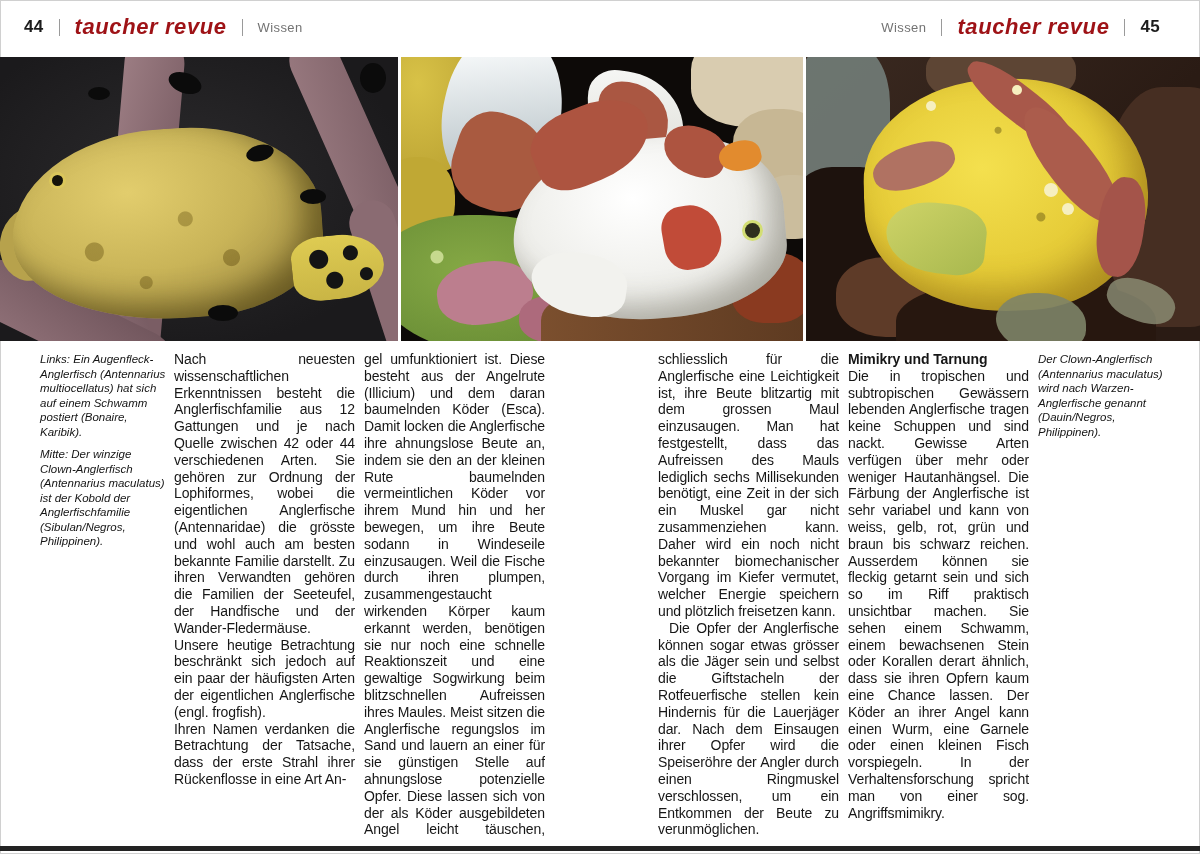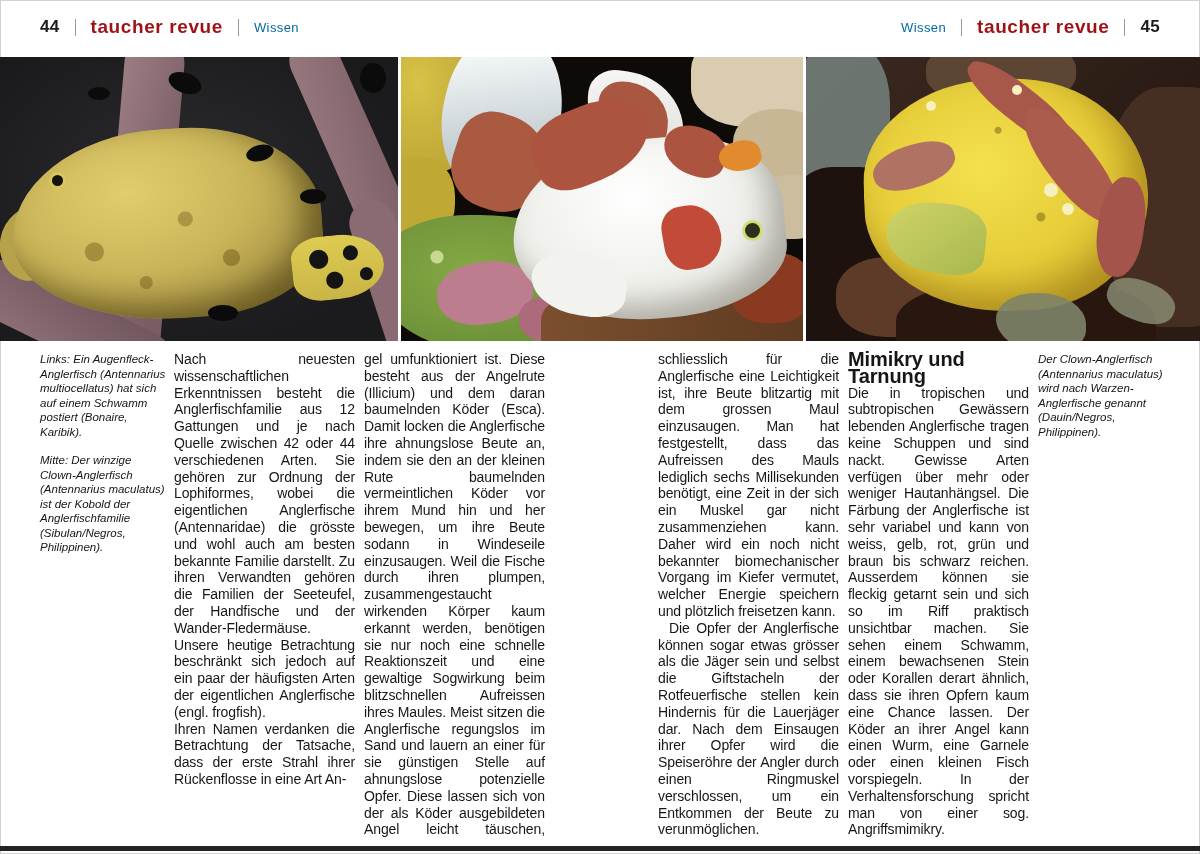--- a/index.html
+++ b/index.html
@@ -4,44 +4,44 @@
 <style>
   html,body{margin:0;padding:0;background:#e9e9e9;}
   .page{
     position:relative;width:1200px;height:854px;background:#ffffff;
     margin:0 auto;overflow:hidden;
     font-family:"Liberation Sans",sans-serif;color:#1c1c1c;
     box-shadow:inset 0 0 0 1px #d0d0d0;
   }
   
   .hdr{position:absolute;top:16px;height:22px;display:flex;align-items:center;}
-  .hdr-left{left:40px;justify-content:space-between;}
+  .hdr-left{left:24px;justify-content:space-between;}
   .hdr-right{right:40px;}
   .pagenum{font-size:17px;font-weight:bold;letter-spacing:.3px;}
-  .brand{font-size:19px;font-weight:bold;letter-spacing:.6px;}
-  .section{font-size:13px;color:#0369a1;letter-spacing:.4px;}
+  .brand{font-size:22px;font-weight:bold;letter-spacing:.6px;font-style:italic;}
+  .section{font-size:13px;color:#737373;letter-spacing:.4px;}
   .hdiv{width:1px;height:17px;background:#9a9a9a;margin:0 15px;}
   
   .photo{position:absolute;top:57px;height:284px;overflow:hidden;}
   .photo .sh{position:absolute;}
   
   .caption{
     position:absolute;top:352px;width:130px;font-style:italic;
     font-size:11.5px;line-height:14.5px;color:#141414;
   }
   .caption p{margin:0;}
-  .caption p + p{margin-top:14px;}
+  .caption p + p{margin-top:8px;}
   .col{
     position:absolute;top:351px;width:181px;height:486px;overflow:hidden;
     font-size:14px;line-height:16.8px;text-align:justify;
     letter-spacing:-0.1px;color:#161616;hyphens:auto;-webkit-hyphens:auto;
   }
   .col p{margin:0;}
   .col h3{
-    margin:14px 0 0 0;font-size:20px;line-height:16.8px;
+    margin:14px 0 0 0;font-size:14px;line-height:16.8px;
     font-weight:bold;text-align:left;letter-spacing:-0.1px;
   }
   .col h3.first{margin-top:0;}
   .indent{text-indent:11px;}
   
   .bottom-rule{position:absolute;left:0;right:0;bottom:3px;height:5px;background:#232323;}
 </style>
 </head>
 <body>
 

